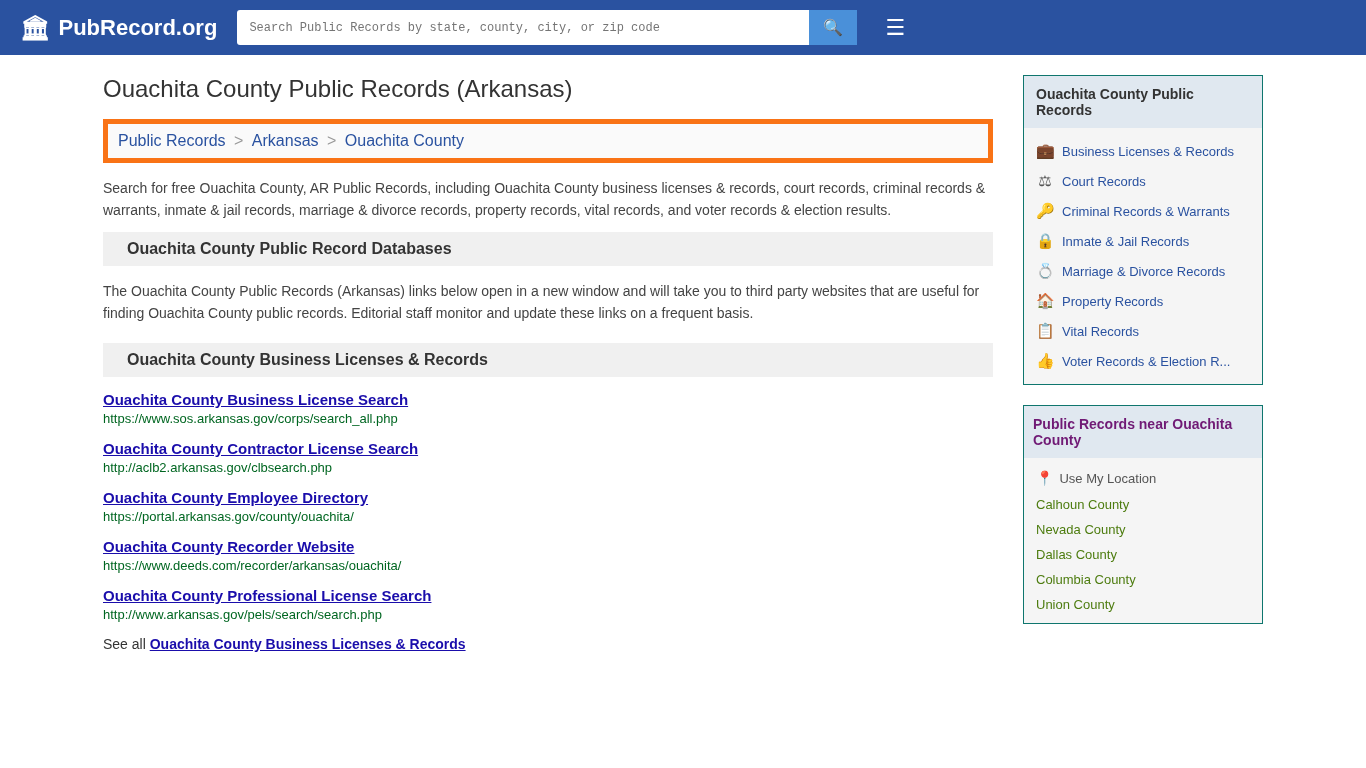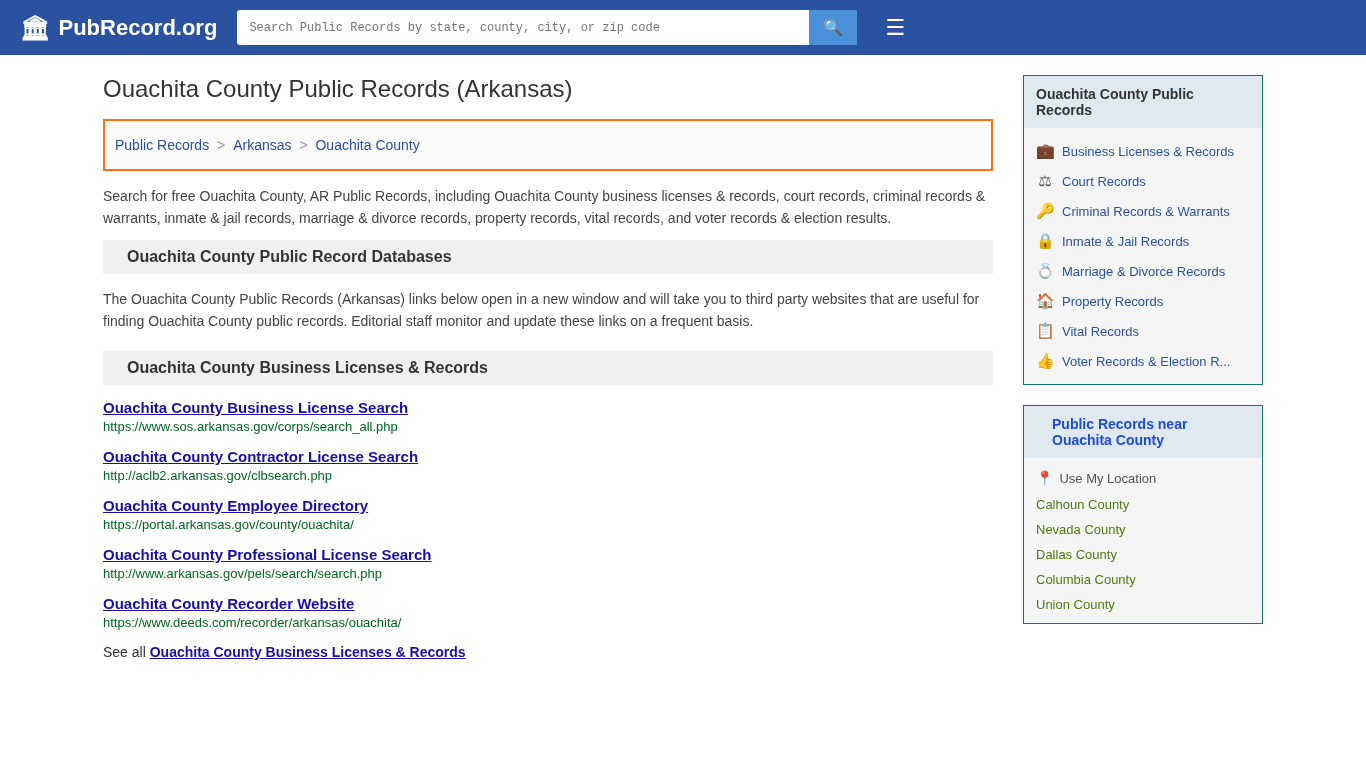--- a/index.html
+++ b/index.html
@@ -75,25 +75,25 @@
     
     .page-title {
       font-size: 24px;
       font-weight: normal;
       color: #333;
       margin-bottom: 16px;
     }
 
     
     .breadcrumb {
-      font-size: 14px;
+      font-size: 16px;
       color: #666;
       margin-bottom: 14px;
-      padding: 16px 10px;
-      border: 2px solid #f97316;
+      padding: 8px 10px;
+      border: 5px solid #f97316;
       background: #fafafa;
     }
     .breadcrumb a {
       color: #2a52a0;
       text-decoration: none;
     }
     .breadcrumb span { color: #999; margin: 0 4px; }
 
     
     .description {
@@ -178,24 +178,24 @@
     }
     .sidebar-link .icon {
       font-size: 15px;
       width: 18px;
       text-align: center;
       color: #555;
     }
 
     .nearby-header {
       background: #e0e8f0;
-      padding: 10px 28px;
-      font-size: 14px;
-      font-weight: bold;
-      color: #1d4ed8;
+      padding: 10px 9px;
+      font-size: 14px;
+      font-weight: bold;
+      color: #701a75;
     }
     .nearby-body {
       padding: 6px 0;
     }
     .nearby-link {
       display: block;
       padding: 5px 12px;
       font-size: 13px;
       color: #4d7c0f;
       text-decoration: none;
@@ -265,27 +265,27 @@
         <a class="record-title">Ouachita County Contractor License Search</a>
         <span class="record-url">http://aclb2.arkansas.gov/clbsearch.php</span>
       </div>
 
       <div class="record-item">
         <a class="record-title">Ouachita County Employee Directory</a>
         <span class="record-url">https://portal.arkansas.gov/county/ouachita/</span>
       </div>
 
       <div class="record-item">
+        <a class="record-title">Ouachita County Recorder Website</a>
+        <span class="record-url">https://www.deeds.com/recorder/arkansas/ouachita/</span>
+      </div>
+
+      <div class="record-item">
         <a class="record-title">Ouachita County Professional License Search</a>
         <span class="record-url">http://www.arkansas.gov/pels/search/search.php</span>
-      </div>
-
-      <div class="record-item">
-        <a class="record-title">Ouachita County Recorder Website</a>
-        <span class="record-url">https://www.deeds.com/recorder/arkansas/ouachita/</span>
       </div>
     </div>
 
     <div class="see-all">
       <span>See all </span><a>Ouachita County Business Licenses &amp; Records</a>
     </div>
 
   </div>
 
   <div class="sidebar">

